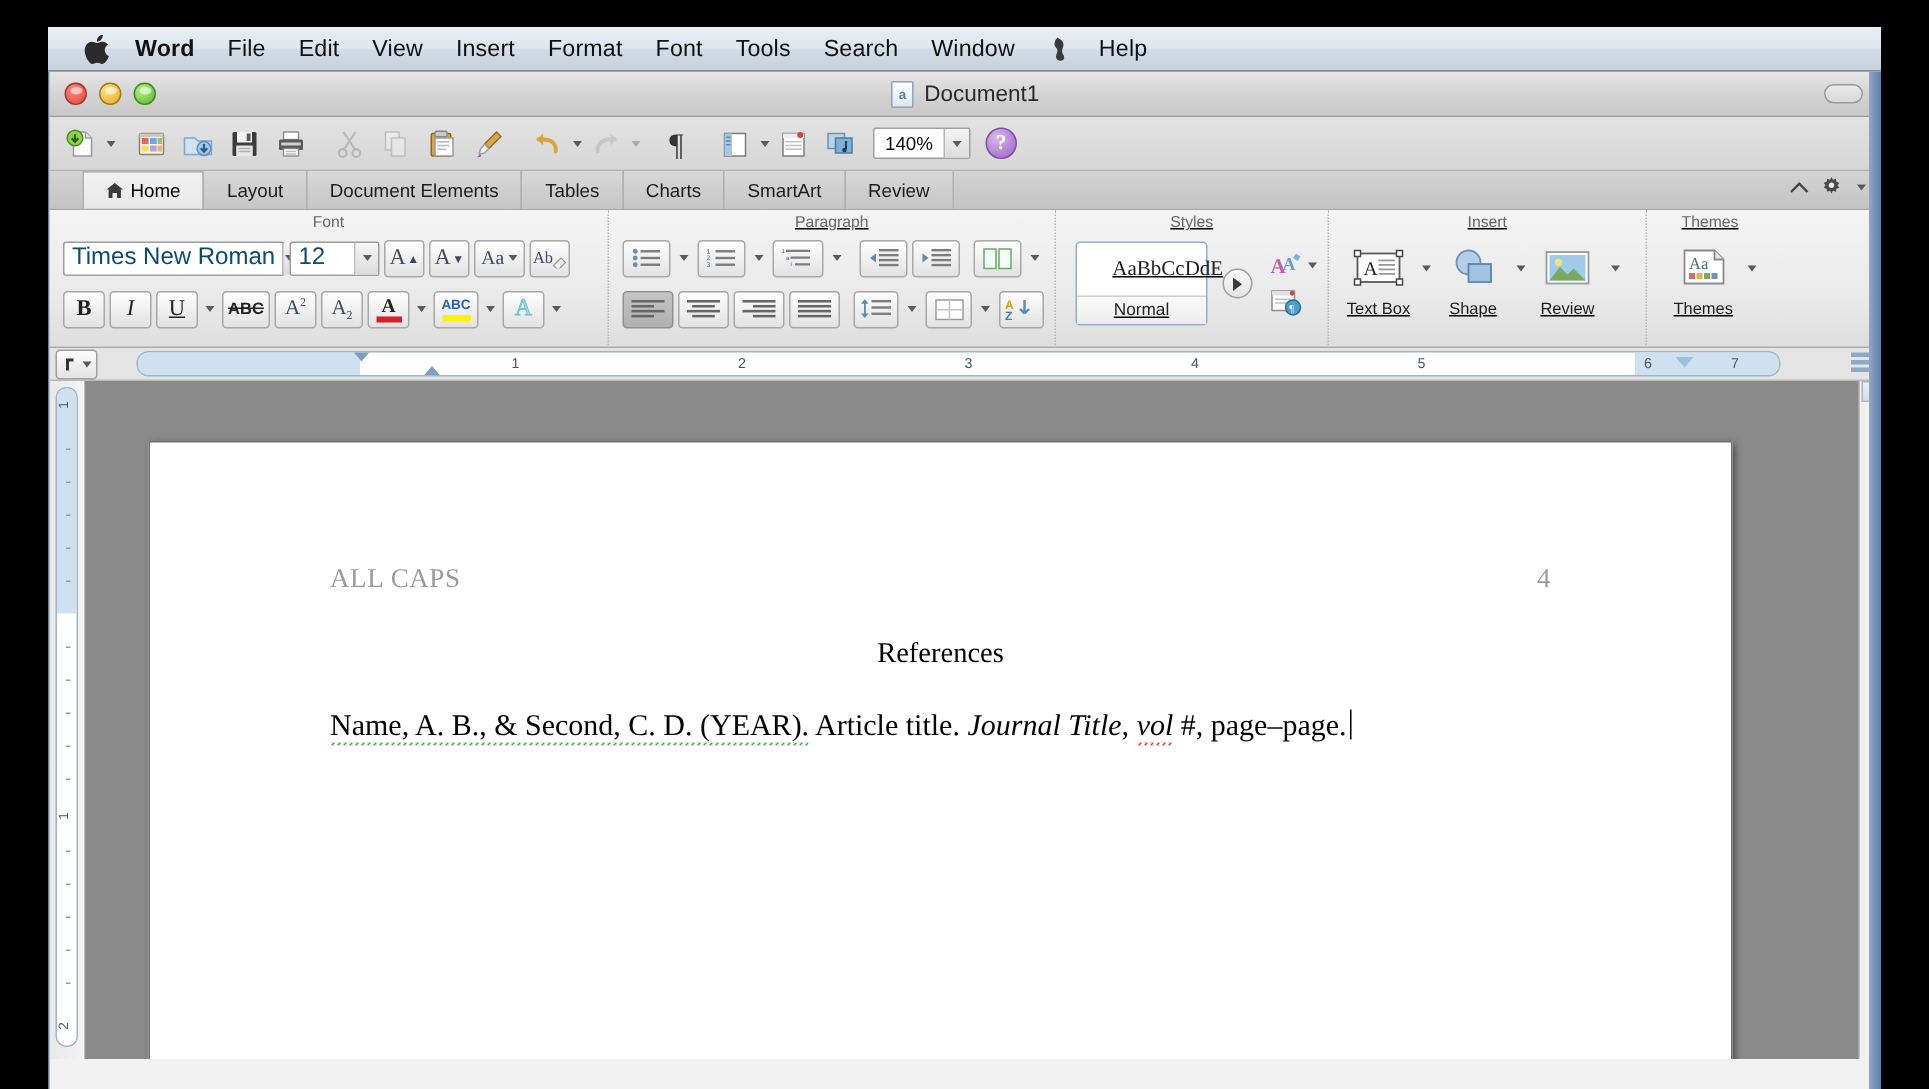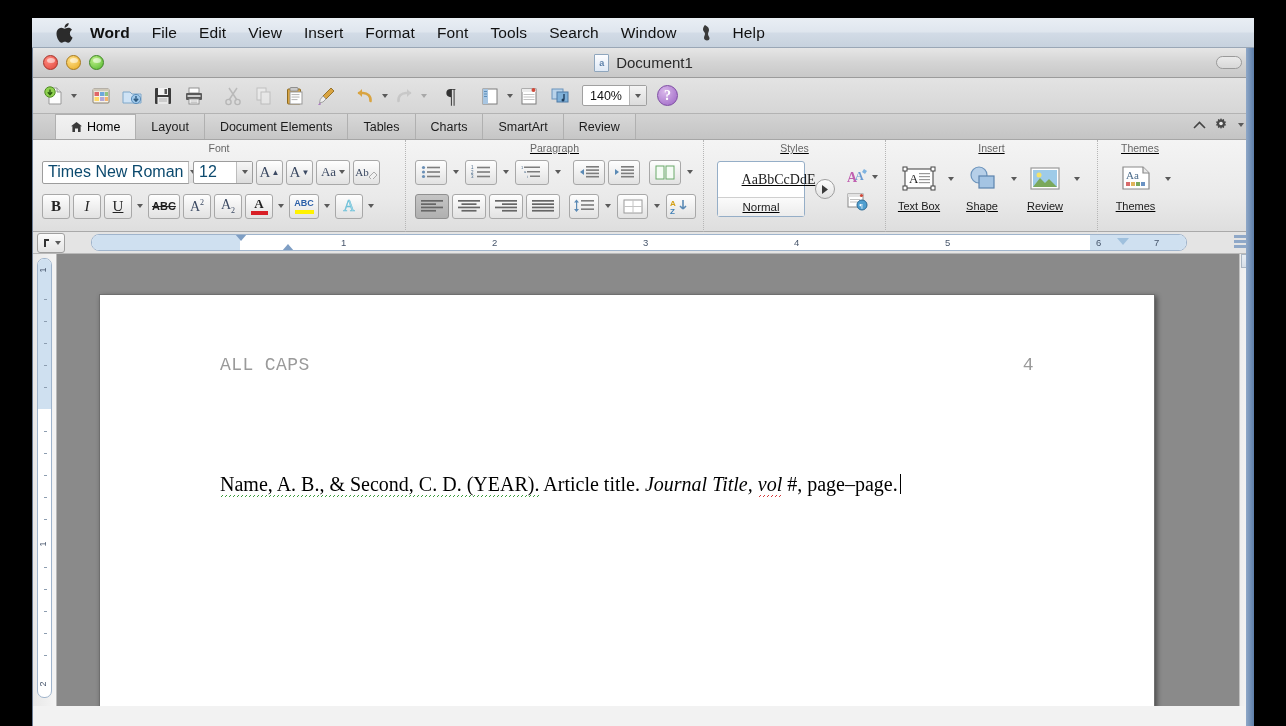--- a/index.html
+++ b/index.html
@@ -183,23 +183,23 @@
   .vr-margin { position: absolute; left: 0; width: 100%; background: #cfe0f0; }
   .vr-tick { position: absolute; left: 6px; width: 3px; height: 1px; background: #8c9db0; }
   .vr-num { position: absolute; left: 2px; font-size: 9px; color: #46556b;
     transform: rotate(-90deg); transform-origin: center; }
   .canvas { flex: 1; position: relative; background: #8a8a8a; overflow: hidden; }
   .page {
     position: absolute; left: 42px; top: 40px; width: 1056px; height: 520px;
     background: #fff; box-shadow: 2px 2px 5px rgba(0,0,0,.45);
     border: 1px solid #6f6f6f;
   }
-  .pg-header { position: absolute; left: 120px; top: 60px; right: 120px;
+  .pg-header { position: absolute; left: 120px; top: 80px; right: 120px;
     display: flex; justify-content: space-between; align-items: baseline;
-    font-family: Liberation Mono, monospace; font-size: 18px; color: #9a9a9a;
+    font-family: Liberation Serif, serif; font-size: 18px; color: #9a9a9a;
     letter-spacing: .4px; }
   .pg-title { position: absolute; left: 0; right: 0; top: 130px; text-align: center;
     font-family: "Liberation Serif", serif; font-size: 19px; color: #000; }
   .pg-body { position: absolute; left: 120px; top: 178px; right: 60px;
     font-family: "Liberation Serif", serif; font-size: 20px; color: #000;
     white-space: nowrap; }
   .grammar { border-bottom: 2px solid transparent; position: relative;
     background-repeat: repeat-x; background-position: 0 100%;
     background-image: linear-gradient(135deg, transparent 40%, #3a9c3a 40%, #3a9c3a 60%, transparent 60%);
     background-size: 4px 2px; padding-bottom: 2px; }
@@ -822,20 +822,21 @@
           <div class="vr-tick" style="top:396px"></div>
         </div>
       </div>
 
       <div class="canvas">
         <div class="page">
           <div class="pg-header">
             <span>ALL CAPS</span>
             <span>4</span>
           </div>
+          <div class="pg-title">References</div>
           <div class="pg-body">
             <span class="grammar">Name, A. B., &amp; Second, C. D. (YEAR).</span><span> Article title. </span><span class="it">Journal Title, </span><span class="it spell">vol</span><span> #, </span><span>page–page.</span><span class="caret-bar"></span>
           </div>
         </div>
         <div class="vscroll">
           <div class="split"></div>
         </div>
       </div>
     </div>
 

